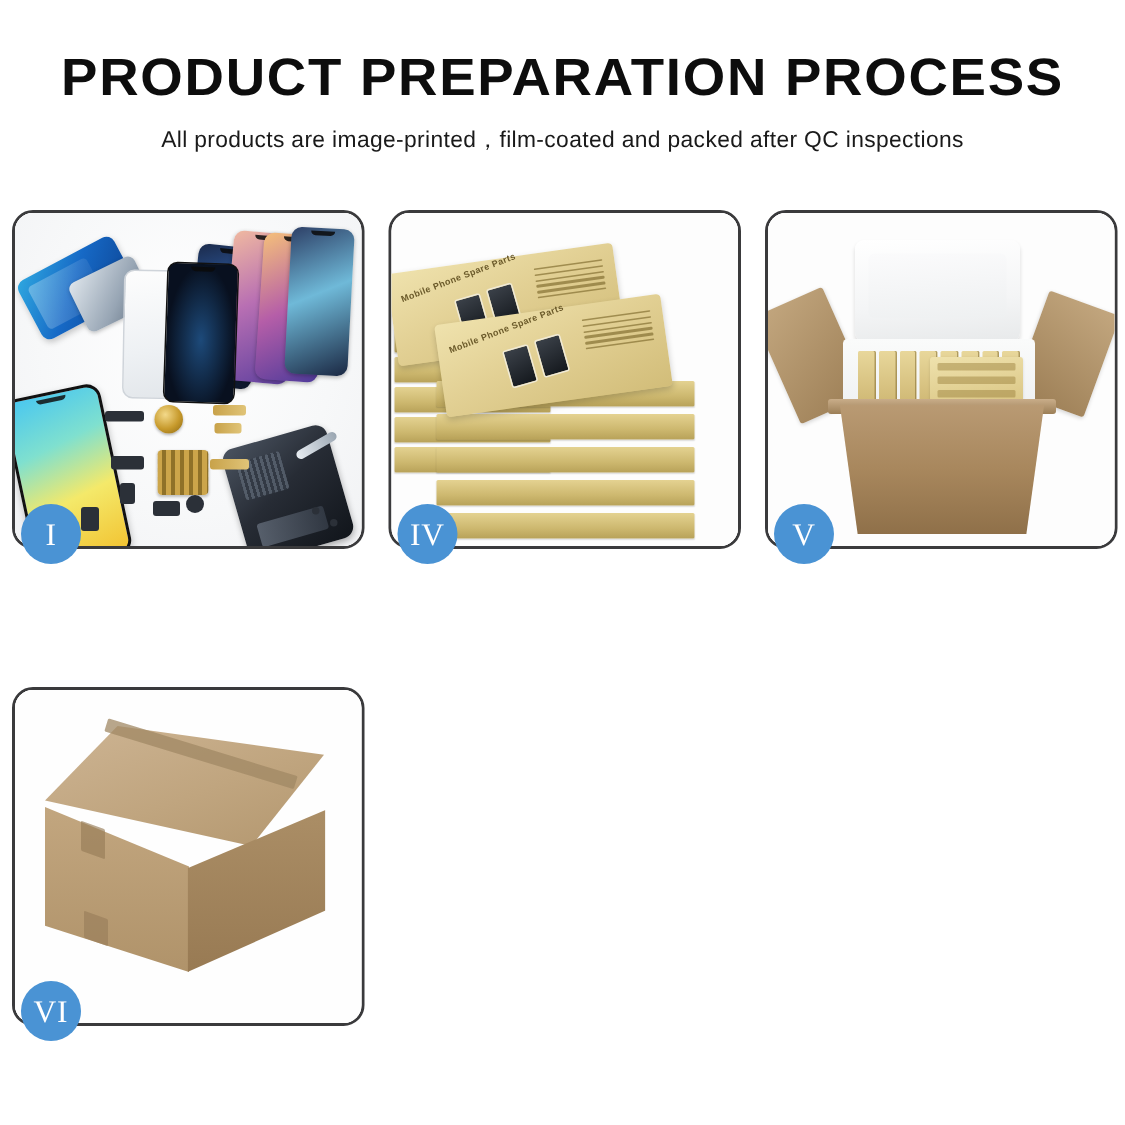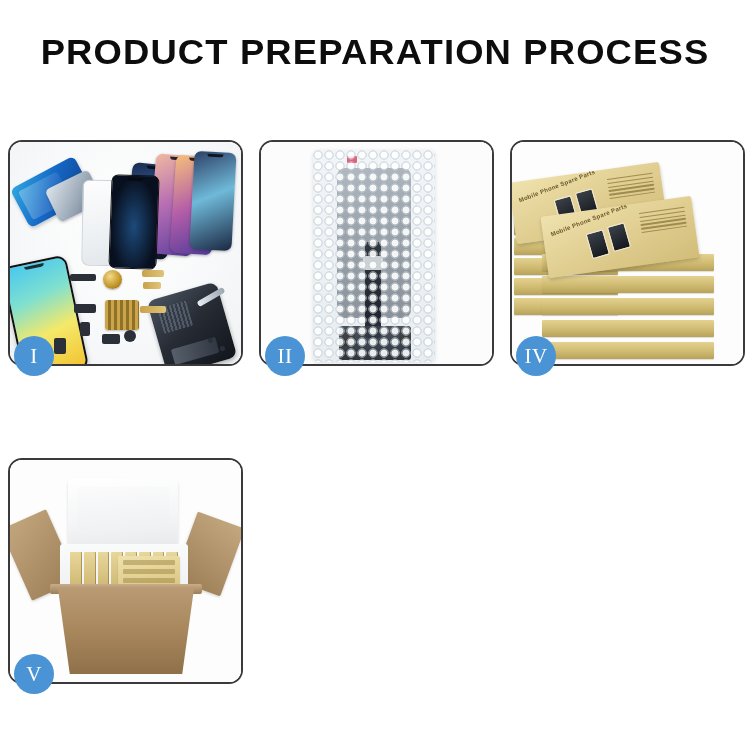--- a/index.html
+++ b/index.html
@@ -246,20 +246,21 @@
   .bx-tapeL{position:absolute;left:44px;top:90px;width:16px;height:20px;
     background:rgba(150,124,88,.65);border-radius:1px;transform:skewY(20deg);}
   .bx-tapeB{position:absolute;left:46px;top:150px;width:16px;height:18px;
     background:rgba(150,124,88,.6);border-radius:1px;transform:skewY(20deg);}
 </style>
 </head>
 <body>
 
 <div class="header">
   <div class="title">PRODUCT PREPARATION PROCESS</div>
+  <div class="subtitle">All products are image-printed，film-coated and packed after QC inspections</div>
 </div>
 
 <div class="grid">
 
   <div class="card">
     <div class="card-clip">
       <div class="p1">
         <div class="lcd-blue"></div>
         <div class="lcd-blue2"></div>
 
@@ -297,36 +298,20 @@
         <div class="flex-strip" style="left:130px;top:164px;width:26px;"></div>
         <div class="comp" style="left:44px;top:196px;width:12px;height:16px;"></div>
         <div class="tool" style="left:186px;top:152px;"></div>
         <div class="comp" style="left:198px;top:196px;width:5px;height:5px;border-radius:50%;"></div>
         <div class="comp" style="left:210px;top:204px;width:5px;height:5px;border-radius:50%;"></div>
       </div>
     </div>
     <div class="badge">I</div>
   </div>
 
-  <div class="card">
-    <div class="card-clip">
-      <div class="p2">
-        <div class="bubblebag">
-          <div class="screen-in"></div>
-          <div class="pink-tab"></div>
-          <div class="flexcable"></div>
-          <div class="conn-gold" style="left:30px;top:182px;"></div>
-          <div class="conn-gold" style="left:86px;top:178px;"></div>
-          <div class="bot-cluster"></div>
-          <div class="bubbles"></div>
-        </div>
-      </div>
-    </div>
-    <div class="badge">II</div>
-  </div>
 
 
   <div class="card">
     <div class="card-clip">
       <div class="p4">
 
         <div class="sb-side" style="left:2px;top:76px;width:104px;"></div>
         <div class="sb-side" style="left:2px;top:96px;width:104px;"></div>
         <div class="sb-side" style="left:2px;top:116px;width:104px;"></div>
         <div class="sb-side" style="left:2px;top:136px;width:104px;"></div>
@@ -393,14 +378,27 @@
             <i></i>
             <i></i>
         </div>
         <div class="carton-rim"></div>
         <div class="carton-body"></div>
       </div>
     </div>
     <div class="badge">V</div>
   </div>
 
+  <div class="card">
+    <div class="card-clip">
+      <div class="p6">
+        <div class="bx-topface"></div>
+        <div class="bx-left"></div>
+        <div class="bx-right"></div>
+        <div class="bx-seam"></div>
+        <div class="bx-tapeL"></div>
+        <div class="bx-tapeB"></div>
+      </div>
+    </div>
+    <div class="badge">VI</div>
+  </div>
 
 </div>
 
 </body></html>

